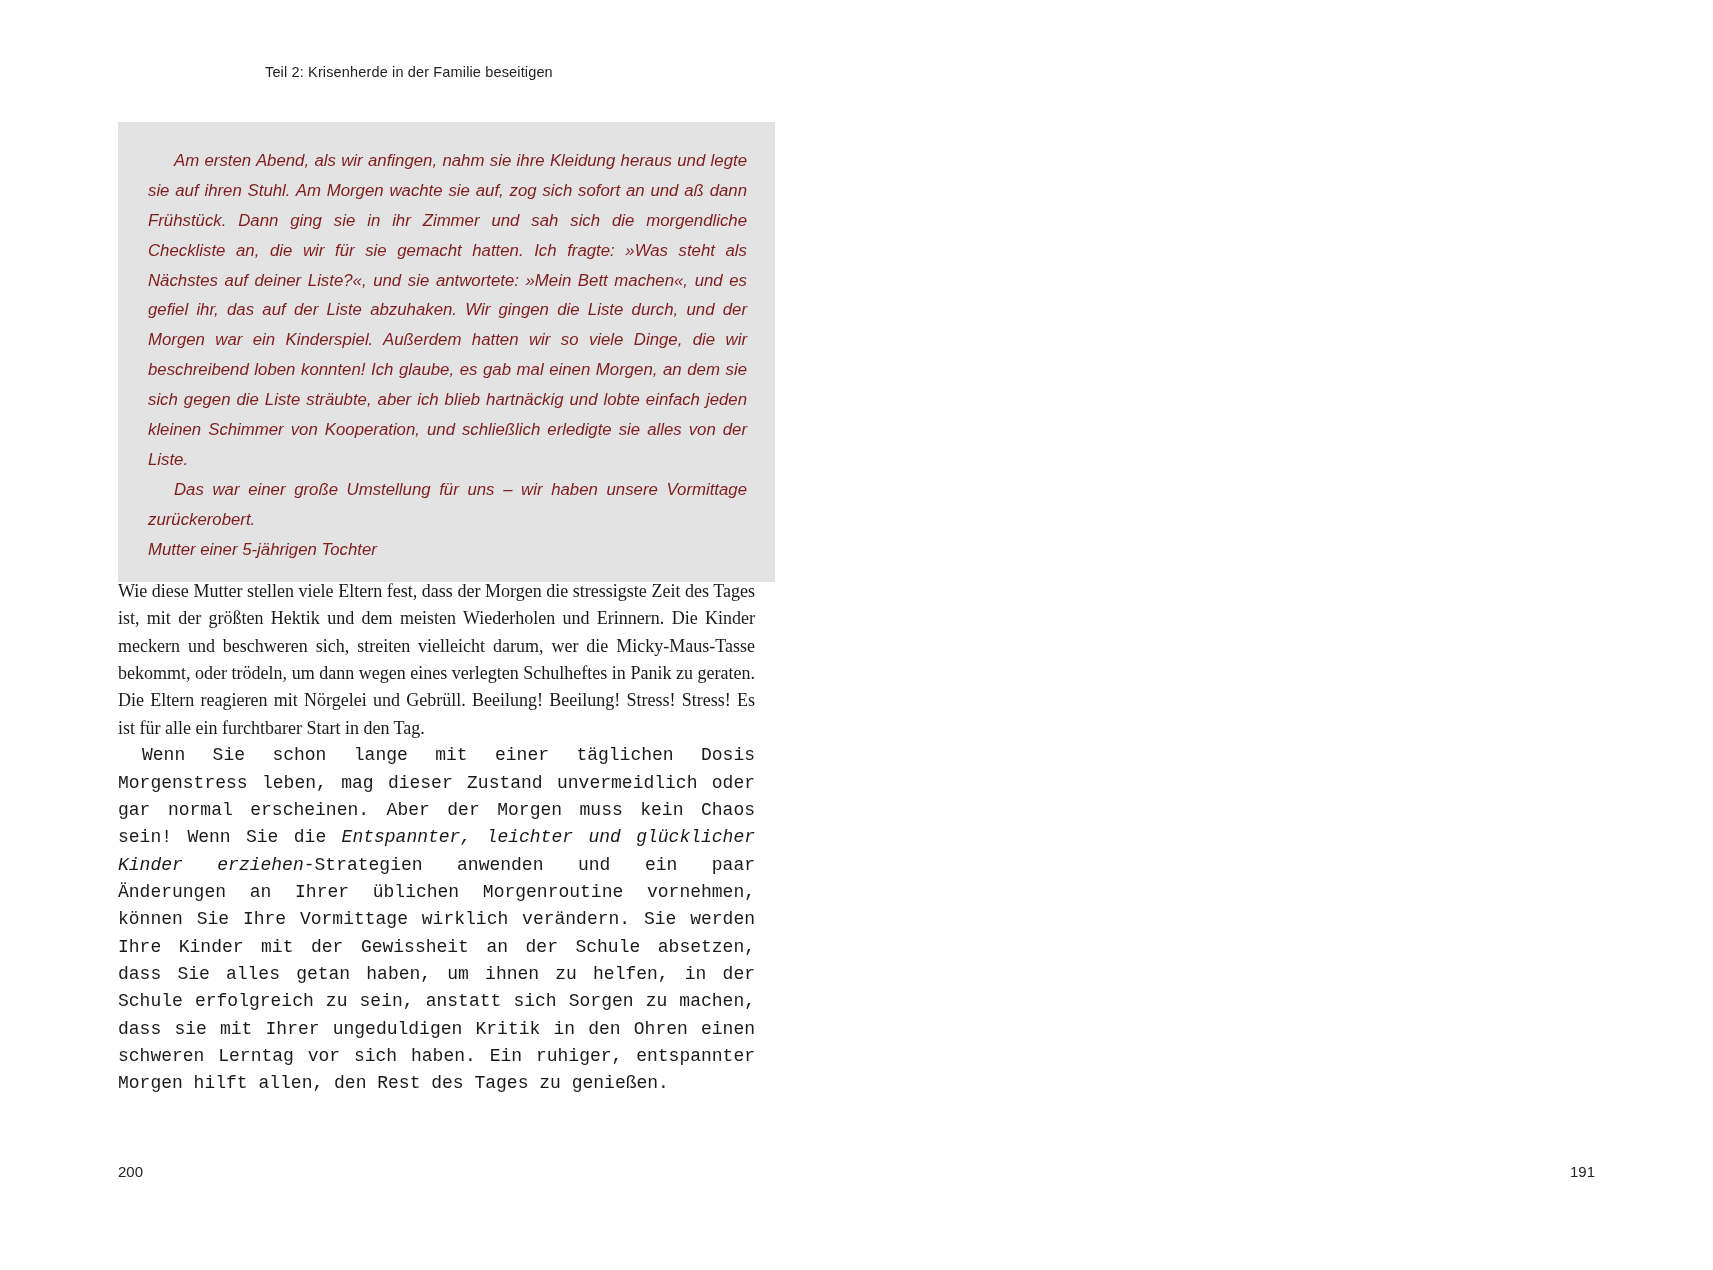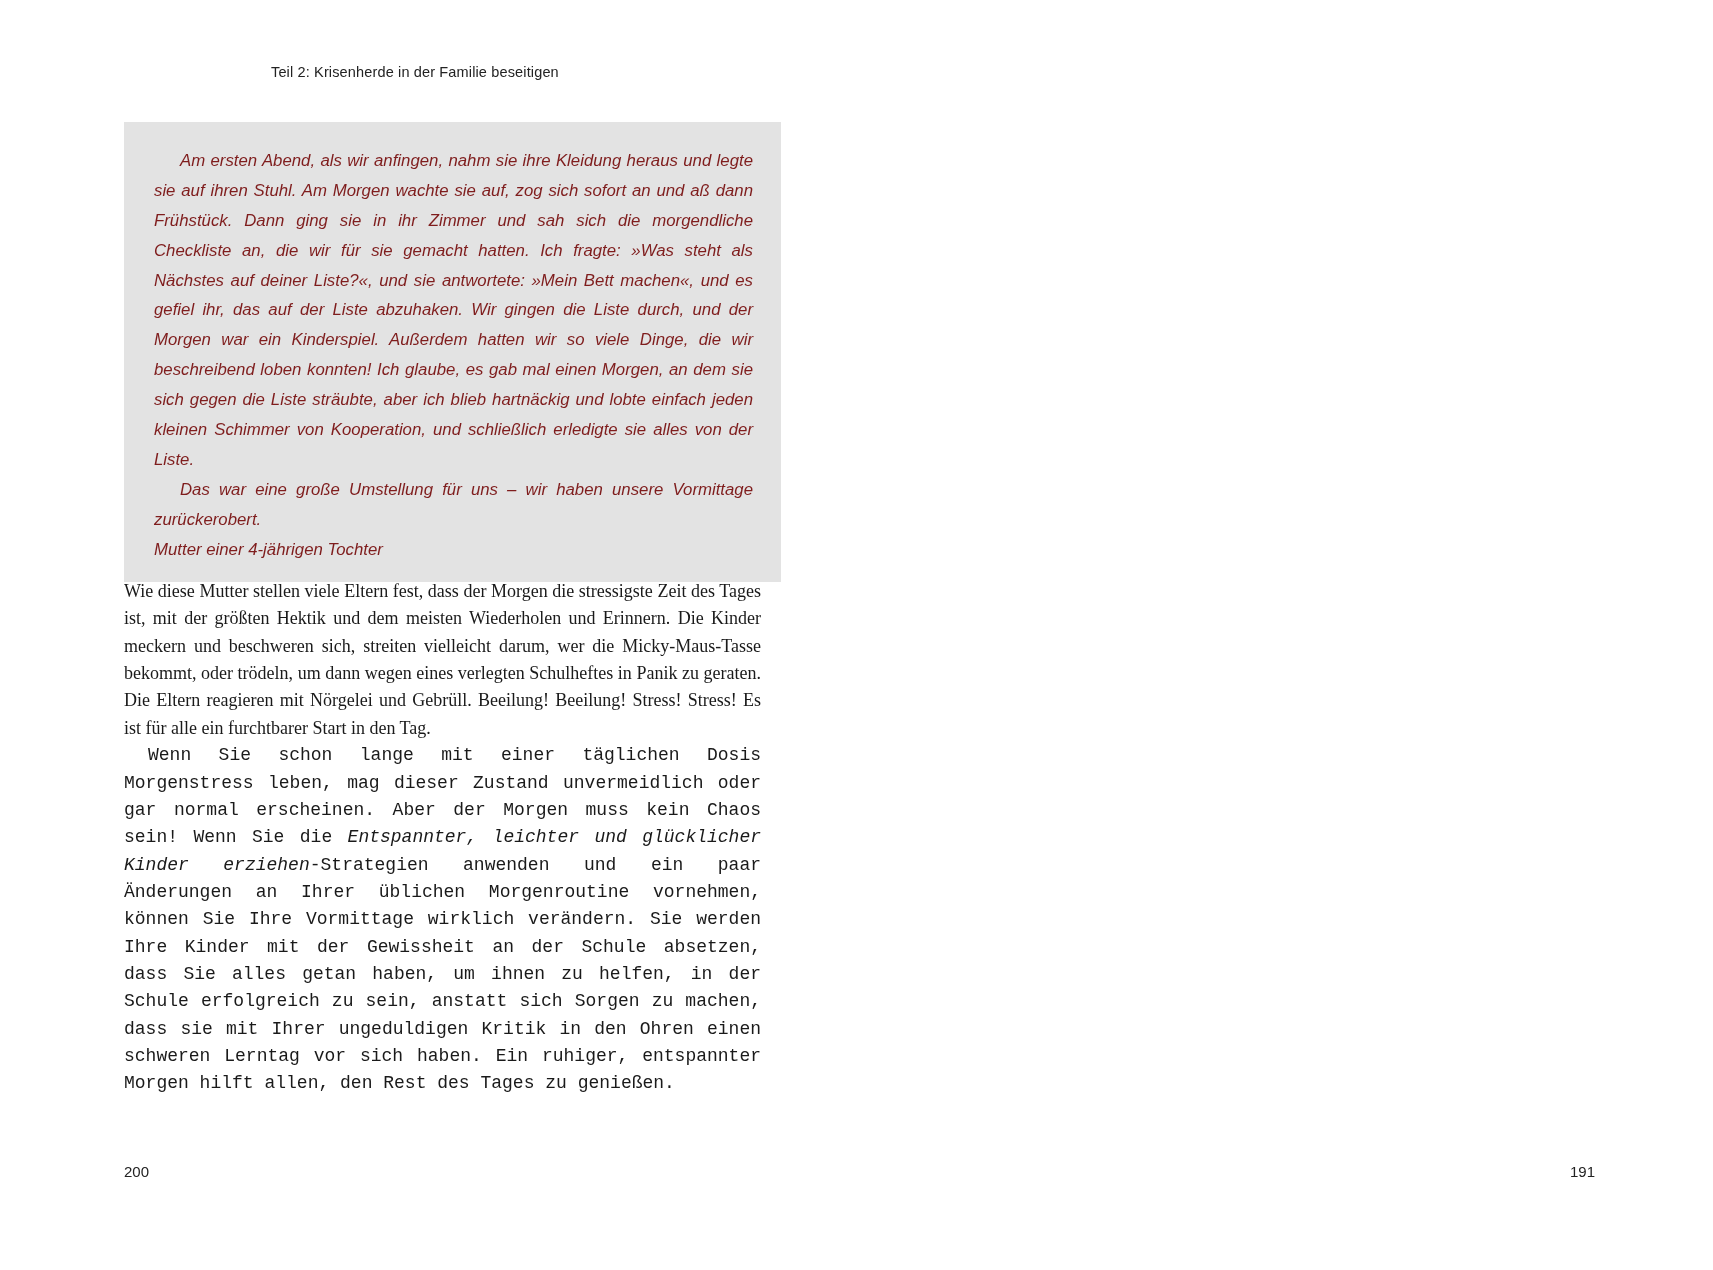--- a/index.html
+++ b/index.html
@@ -13,21 +13,20 @@
     font-family: "Liberation Serif", serif;
     color: #1a1a1a;
     position: relative;
     overflow: hidden;
   }
 
   .spread {
     position: absolute;
     inset: 0;
     display: flex;
-    padding-left: 6px;
   }
 
   .page {
     position: relative;
     width: 856.5px;
     height: 1270px;
     box-sizing: border-box;
   }
 
   .page-left {
@@ -107,22 +106,22 @@
 <body>
 
 <div class="spread">
 
   <div class="page page-left">
 
     <div class="runninghead runninghead-left">Teil 2: Krisenherde in der Familie beseitigen</div>
 
     <div class="quotebox">
       <p class="indent">Am ersten Abend, als wir anfingen, nahm sie ihre Kleidung heraus und legte sie auf ihren Stuhl. Am Morgen wachte sie auf, zog sich sofort an und aß dann Frühstück. Dann ging sie in ihr Zimmer und sah sich die morgendliche Checkliste an, die wir für sie gemacht hatten. Ich fragte: »Was steht als Nächstes auf deiner Liste?«, und sie antwortete: »Mein Bett machen«, und es gefiel ihr, das auf der Liste abzuhaken. Wir gingen die Liste durch, und der Morgen war ein Kinderspiel. Außerdem hatten wir so viele Dinge, die wir beschreibend loben konnten! Ich glaube, es gab mal einen Morgen, an dem sie sich gegen die Liste sträubte, aber ich blieb hartnäckig und lobte einfach jeden kleinen Schimmer von Kooperation, und schließlich erledigte sie alles von der Liste.</p>
-      <p class="indent">Das war eine große Umstellung für uns – wir haben unsere Vormittage zurückerobert.</p>
-      <p class="quote-attrib">Mutter einer 4-jährigen Tochter</p>
+      <p class="indent">Das war einer große Umstellung für uns – wir haben unsere Vormittage zurückerobert.</p>
+      <p class="quote-attrib">Mutter einer 5-jährigen Tochter</p>
     </div>
 
     <div class="body-left">
       <p>Wie diese Mutter stellen viele Eltern fest, dass der Morgen die stressigste Zeit des Tages ist, mit der größten Hektik und dem meisten Wiederholen und Erinnern. Die Kinder meckern und beschweren sich, streiten vielleicht darum, wer die Micky-Maus-Tasse bekommt, oder trödeln, um dann wegen eines verlegten Schulheftes in Panik zu geraten. Die Eltern reagieren mit Nörgelei und Gebrüll. Beeilung! Beeilung! Stress! Stress! Es ist für alle ein furchtbarer Start in den Tag.</p>
       <p class="ind"><span>Wenn Sie schon lange mit einer täglichen Dosis Morgenstress leben, mag dieser Zustand unvermeidlich oder gar normal erscheinen. Aber der Morgen muss kein Chaos sein! Wenn Sie die </span><em>Entspannter, leichter und glücklicher Kinder erziehen</em><span>-Strategien anwenden und ein paar Änderungen an Ihrer üblichen Morgenroutine vornehmen, können Sie Ihre Vormittage wirklich verändern. Sie werden Ihre Kinder mit der Gewissheit an der Schule absetzen, dass Sie alles getan haben, um ihnen zu helfen, in der Schule erfolgreich zu sein, anstatt sich Sorgen zu machen, dass sie mit Ihrer ungeduldigen Kritik in den Ohren einen schweren Lerntag vor sich haben. Ein ruhiger, entspannter Morgen hilft allen, den Rest des Tages zu genießen.</span></p>
     </div>
 
     <div class="folio folio-left">200</div>
   </div>
 

